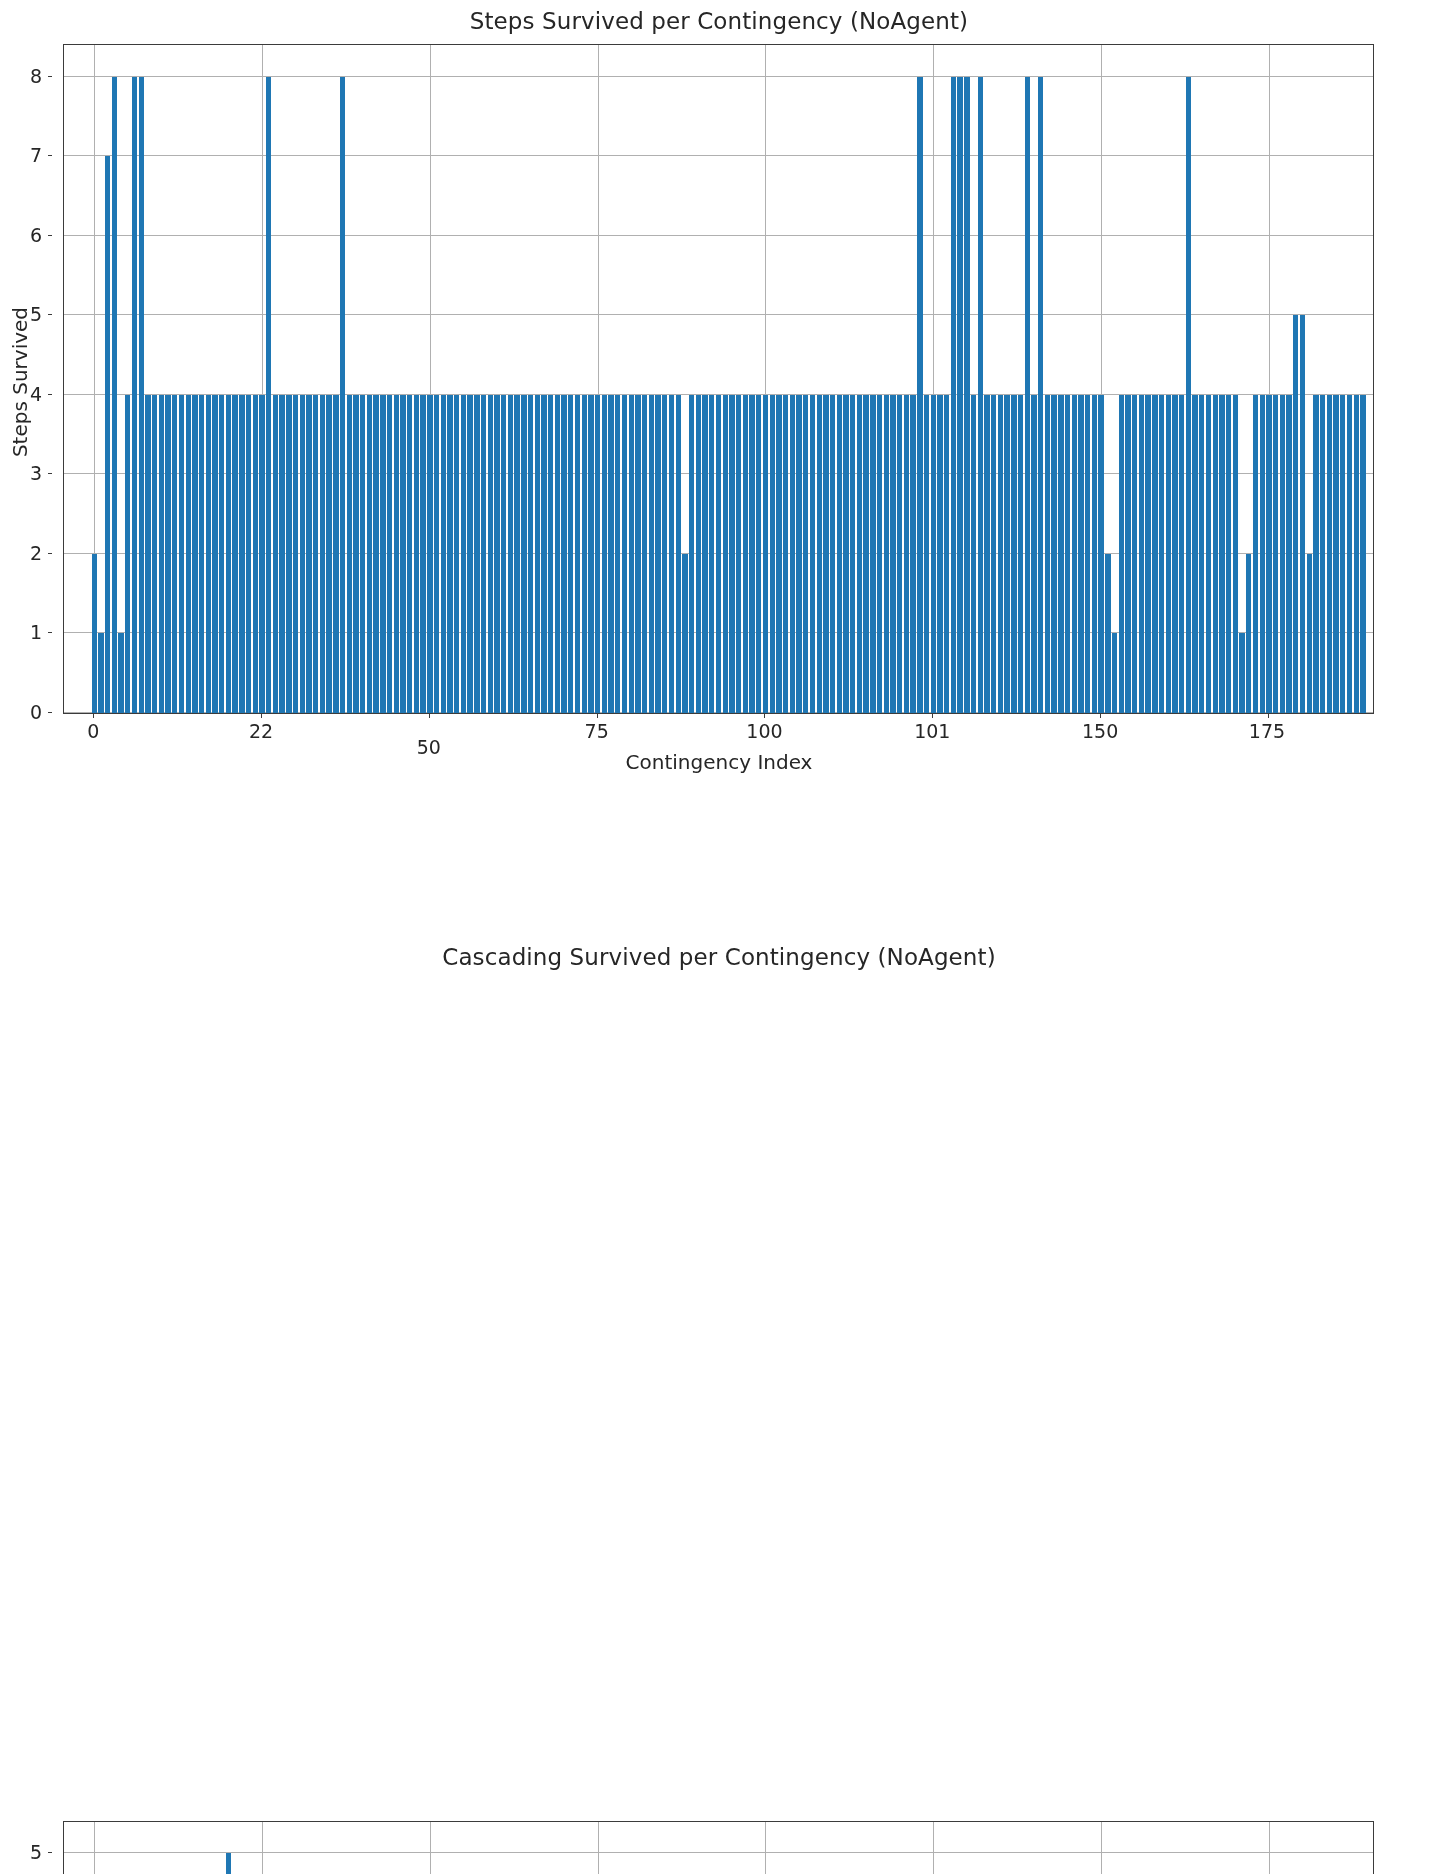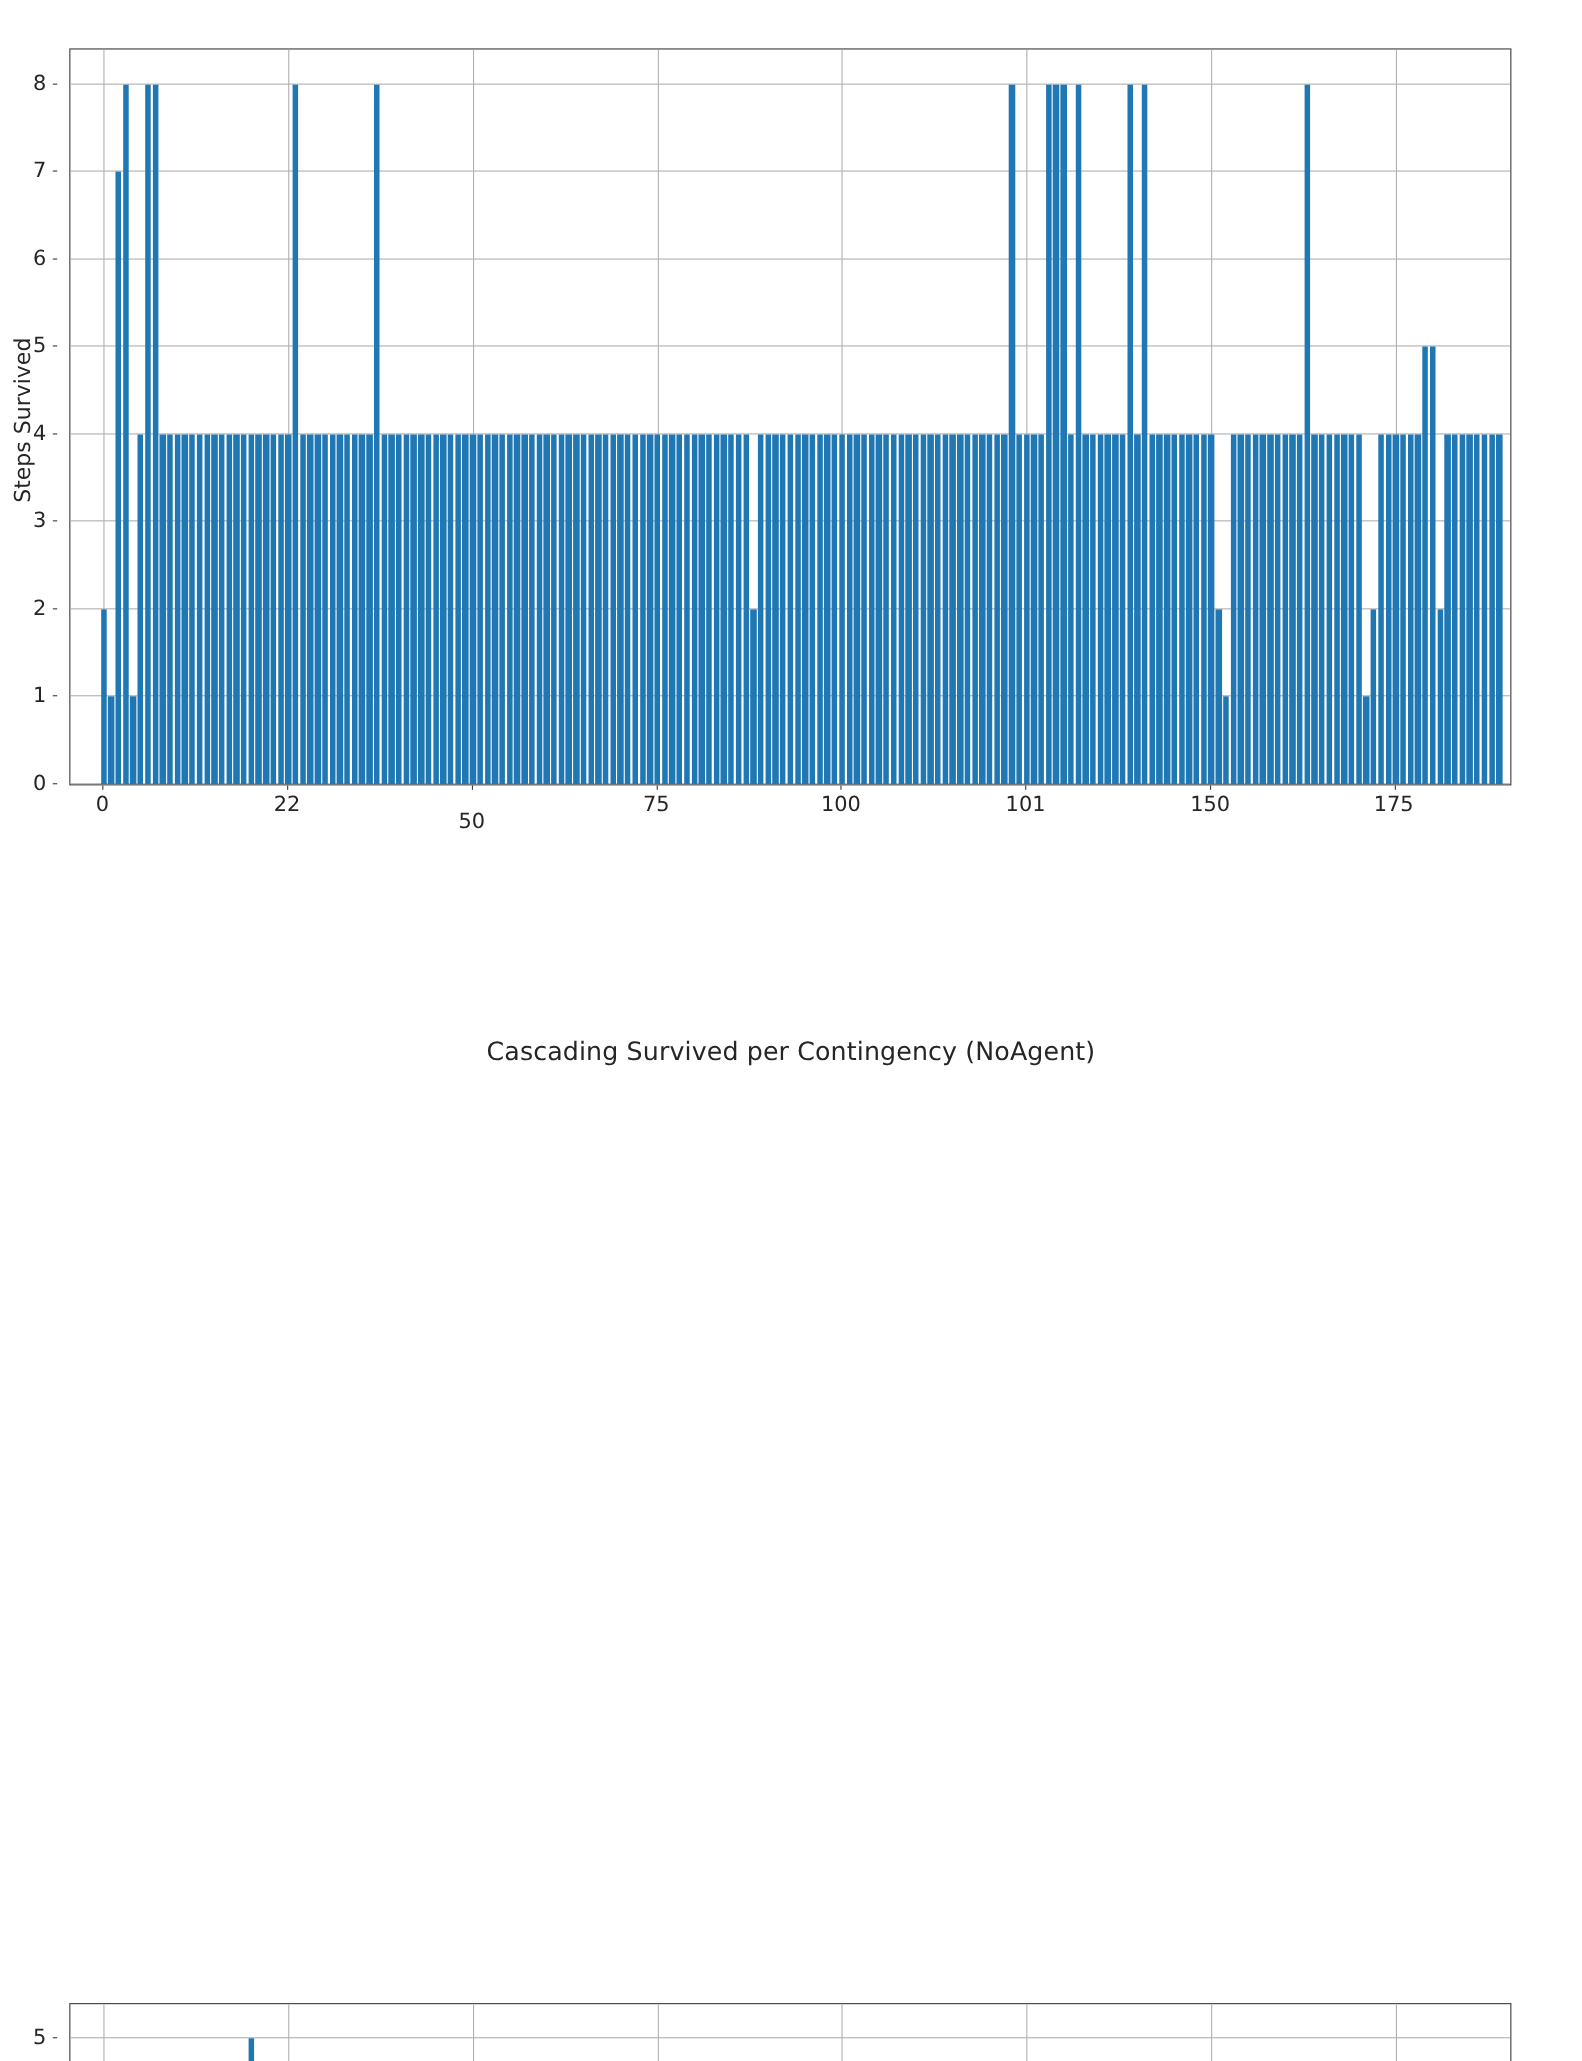--- a/index.html
+++ b/index.html
@@ -140,20 +140,21 @@
     transform: rotate(-90deg);
   }
 </style>
 </head>
 <body>
 
 <div class="page">
   <div class="figure">
 
     <div class="chart-block" id="block-0">
+      <div class="chart-title">Steps Survived per Contingency (NoAgent)</div>
       <div class="plot-area" id="plot-0">
           <div class="gridline-h" style="bottom: 0px;"></div>
           <div class="gridline-h" style="bottom: 79.5238px;"></div>
           <div class="gridline-h" style="bottom: 159.048px;"></div>
           <div class="gridline-h" style="bottom: 238.571px;"></div>
           <div class="gridline-h" style="bottom: 318.095px;"></div>
           <div class="gridline-h" style="bottom: 397.619px;"></div>
           <div class="gridline-h" style="bottom: 477.143px;"></div>
           <div class="gridline-h" style="bottom: 556.667px;"></div>
           <div class="gridline-h" style="bottom: 636.19px;"></div>
@@ -387,20 +388,21 @@
           <div class="tickmark-x" style="left: 533.669px;"></div>
           <div class="xtick-label" style="left: 701.49px;">100</div>
           <div class="tickmark-x" style="left: 701.49px;"></div>
           <div class="xtick-label" style="left: 869.31px;">101</div>
           <div class="tickmark-x" style="left: 869.31px;"></div>
           <div class="xtick-label" style="left: 1037.13px;">150</div>
           <div class="tickmark-x" style="left: 1037.13px;"></div>
           <div class="xtick-label" style="left: 1204px;">175</div>
           <div class="tickmark-x" style="left: 1204.95px;"></div>
         </div>
+      <div class="xlabel" id="xlabel-0">Contingency Index</div>
       <div class="ylabel" id="ylabel-0">Steps Survived</div>
     </div>
 
     <div class="chart-block" id="block-1">
       <div class="chart-title">Cascading Survived per Contingency (NoAgent)</div>
       <div class="plot-area" id="plot-1">
           <div class="gridline-h" style="bottom: 620.952px;"></div>
           <div class="gridline-v" style="left: 30.2077px;"></div>
           <div class="gridline-v" style="left: 198.028px;"></div>
           <div class="gridline-v" style="left: 365.849px;"></div>

